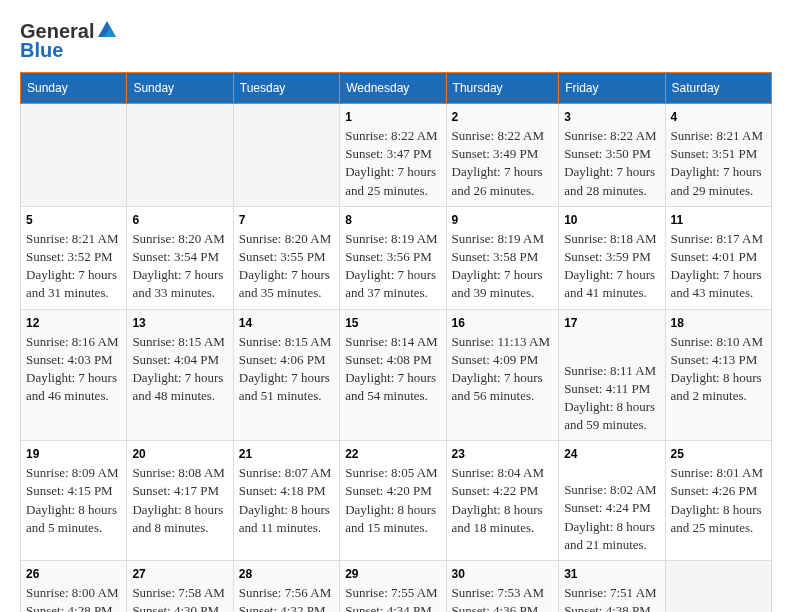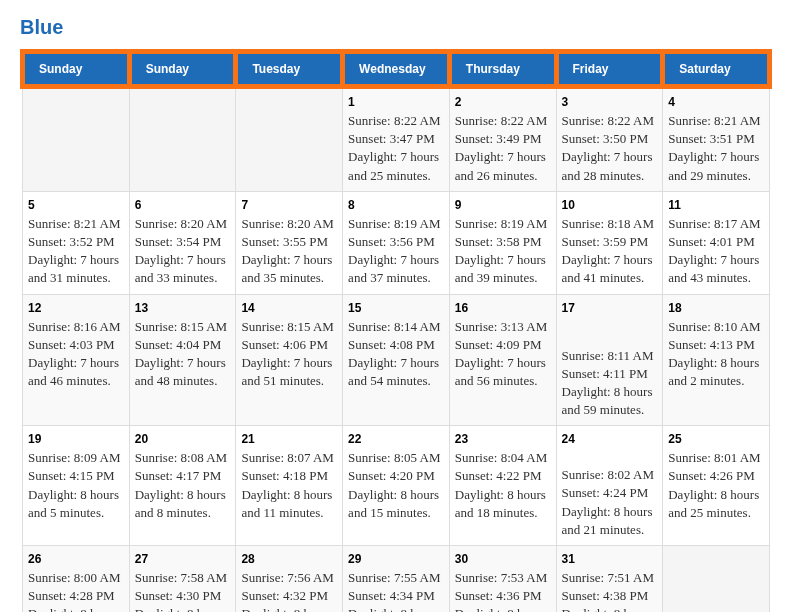--- a/index.html
+++ b/index.html
@@ -36,25 +36,25 @@
     .calendar {
       width: 100%;
       border-collapse: collapse;
       font-size: 11px;
     }
     .calendar thead tr {
       background-color: #1e6bb8;
       color: white;
     }
     .calendar thead th {
-      padding: 8px 14px;
+      padding: 8px 6px;
       text-align: left;
-      font-weight: bold;
+      font-weight: normal;
       font-size: 12px;
-      border: 5px solid #f97316;
+      border: 1px solid #f97316;
     }
     .calendar tbody tr {
       border-bottom: 1px solid #ccc;
     }
     .calendar tbody td {
       padding: 6px 5px;
       vertical-align: top;
       border: 1px solid #ddd;
       min-height: 80px;
       background: #fff;
@@ -76,20 +76,27 @@
     }
     .empty-cell {
       background: #f5f5f5 !important;
     }
   </style>
 </head>
 <body>
 
 <div class="header-area">
   <div class="logo">
+    <div style="display:flex;align-items:center;">
+      <span style="font-size:20px;font-weight:bold;color:#333;">General</span>
+      <svg width="22" height="22" viewBox="0 0 22 22" style="margin-left:2px;margin-top:-4px;">
+        <polygon points="2,18 11,2 20,18" fill="#1e6bb8"></polygon>
+        <polygon points="8,18 14,8 20,18" fill="#1e9bd7" opacity="0.7"></polygon>
+      </svg>
+    </div>
     <span style="font-size:20px;font-weight:bold;color:#1e6bb8;margin-top:-4px;text-align:center;">Blue</span>
   </div>
   <div class="title-area">
     <div class="main-title"></div>
     <div class="subtitle"></div>
   </div>
 </div>
 
 <table class="calendar">
   <thead>
@@ -212,21 +219,21 @@
         </td>
         <td>
           <span class="day-number">15</span>
           <div class="day-info" style="white-space: pre-line;">Sunrise: 8:14 AM
 Sunset: 4:08 PM
 Daylight: 7 hours
 and 54 minutes.</div>
         </td>
         <td>
           <span class="day-number">16</span>
-          <div class="day-info" style="white-space: pre-line;">Sunrise: 3:13 AM
+          <div class="day-info" style="white-space: pre-line;">Sunrise: 11:13 AM
 Sunset: 4:09 PM
 Daylight: 7 hours
 and 56 minutes.</div>
         </td>
         <td>
           <span class="day-number">17</span>
           <div class="day-info" style="white-space: pre-line; margin-top: 32px;">Sunrise: 8:11 AM
 Sunset: 4:11 PM
 Daylight: 8 hours
 and 59 minutes.</div>

